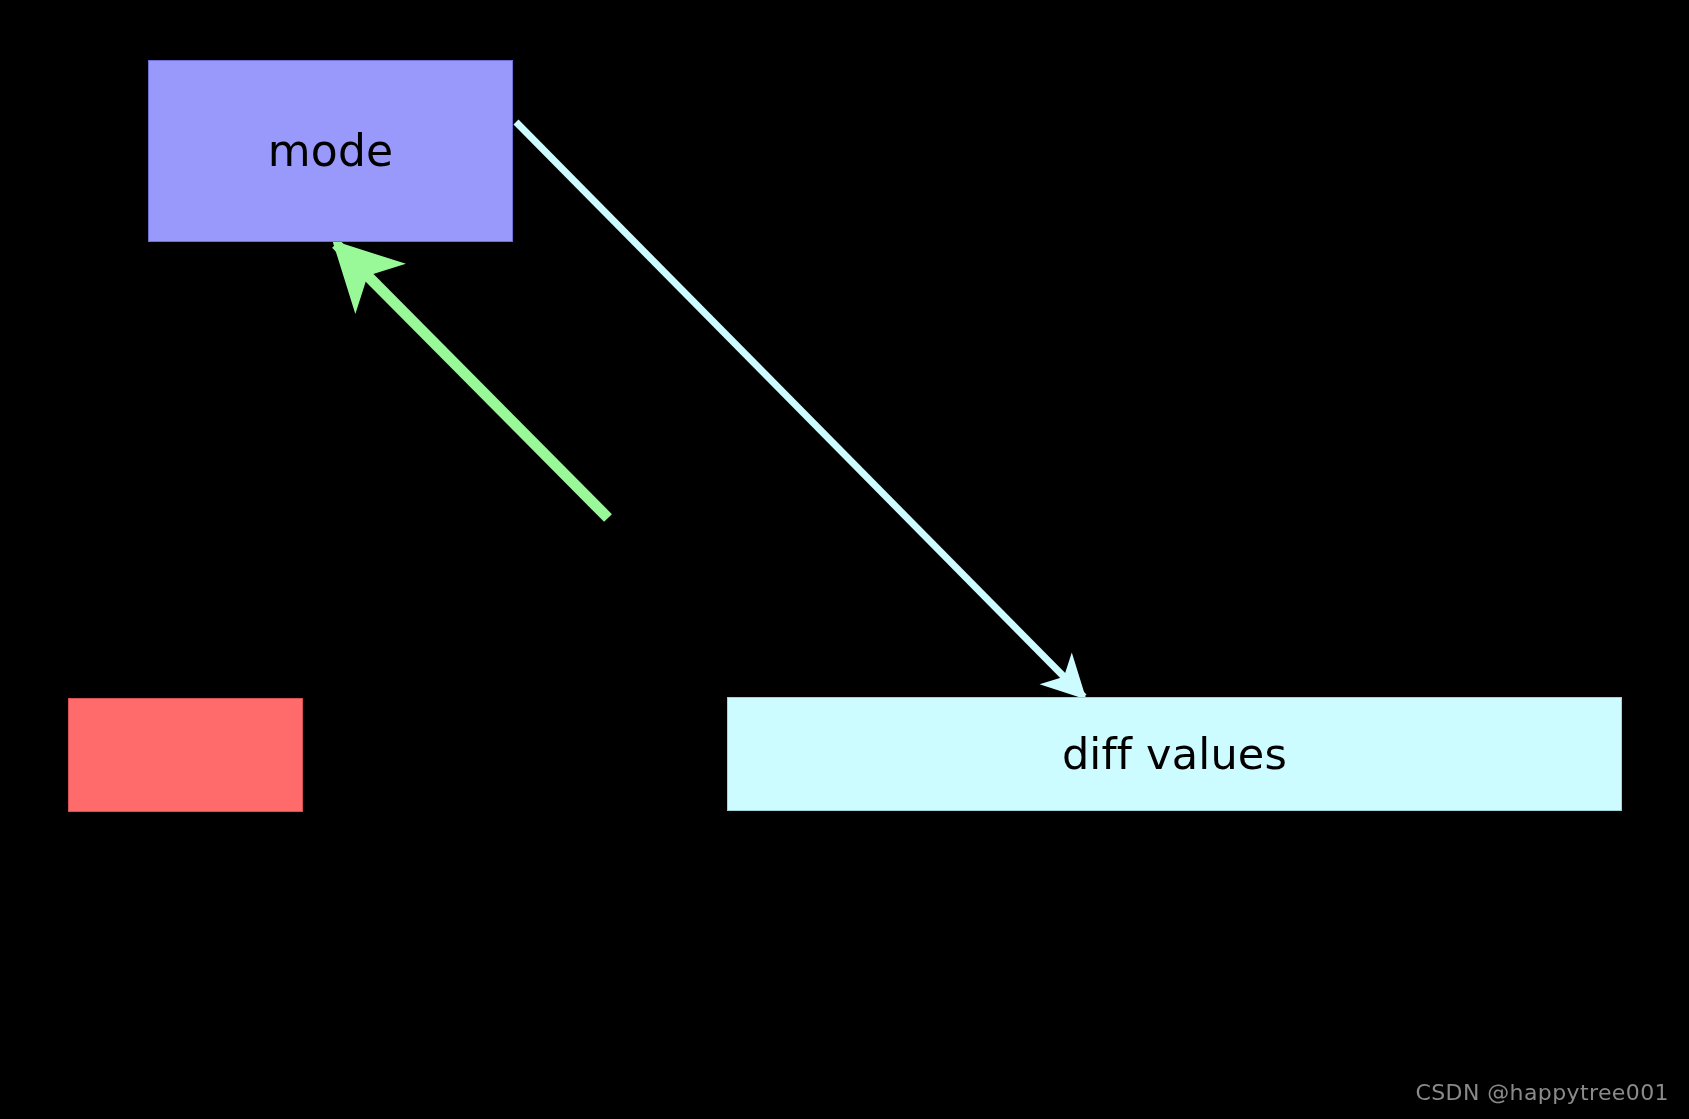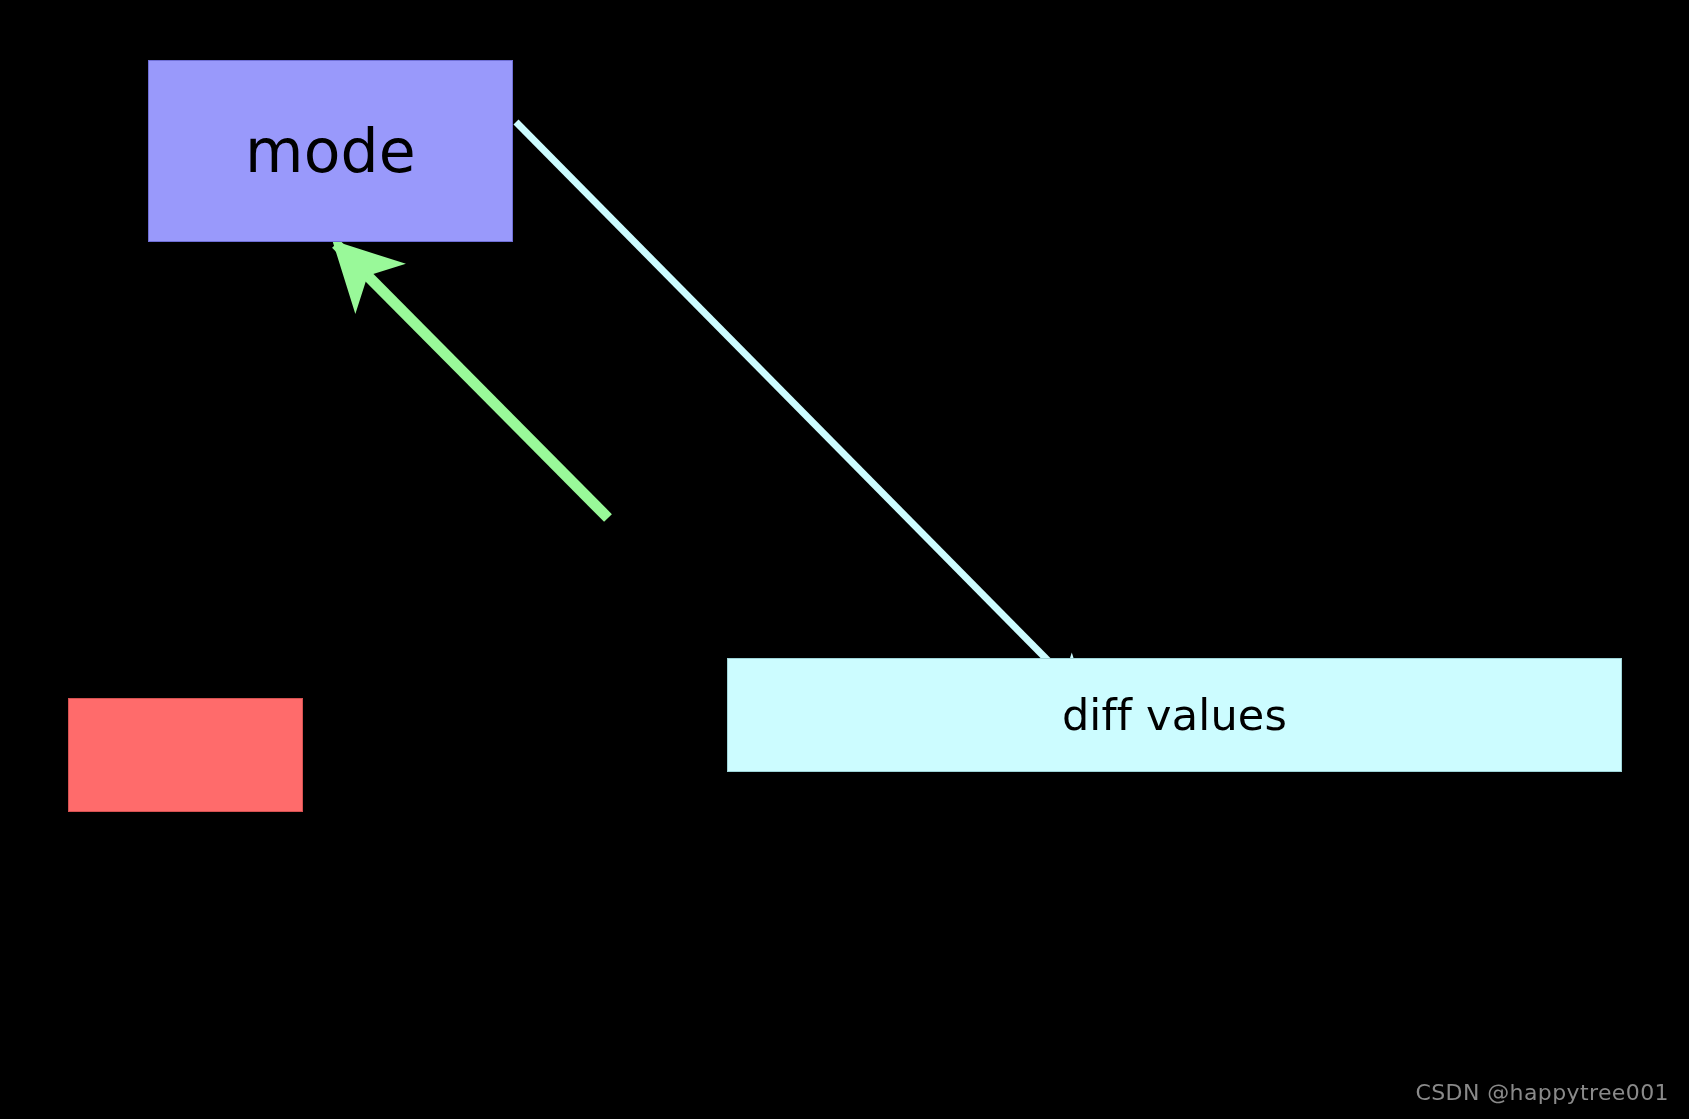--- a/index.html
+++ b/index.html
@@ -31,42 +31,42 @@
     white-space: nowrap;
     user-select: none;
   }
   #node-mode {
     left: 148px;
     top: 60px;
     width: 365px;
     height: 182px;
     background: #9999FB;
     border: 1px solid #6f6fd6;
-    font-size: 60px;
+    font-size: 44px;
   }
   #node-empty-red {
     left: 68px;
     top: 698px;
     width: 235px;
     height: 114px;
     background: #FF6B6B;
     border: 1px solid #d65252;
   }
   #node-selector {
     left: 546px;
     top: 698px;
     width: 177px;
     height: 114px;
     background: #99F999;
     border: 1px solid #6fce6f;
     font-size: 43px;
   }
   #node-diff-values {
     left: 727px;
-    top: 658px;
+    top: 697px;
     width: 895px;
     height: 114px;
     background: #CCFCFF;
     border: 1px solid #9ed4d8;
     font-size: 43px;
   }
   #arrows {
     position: absolute;
     left: 0;
     top: 0;

